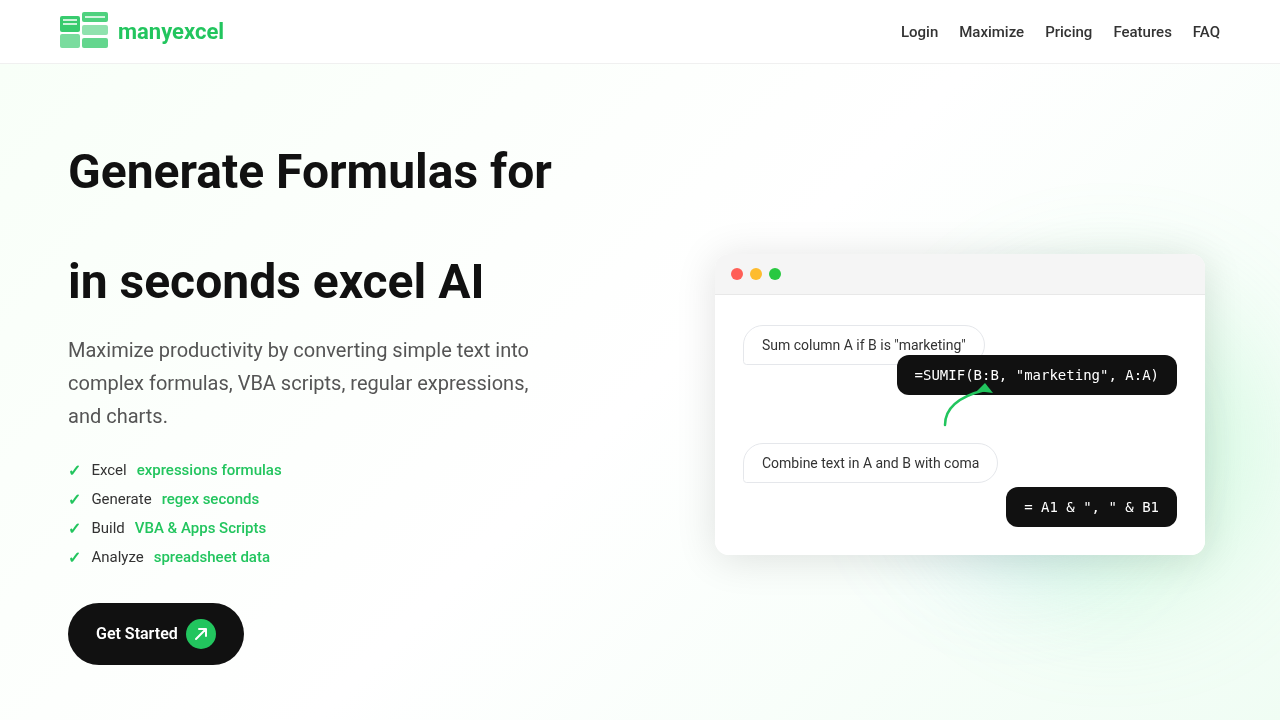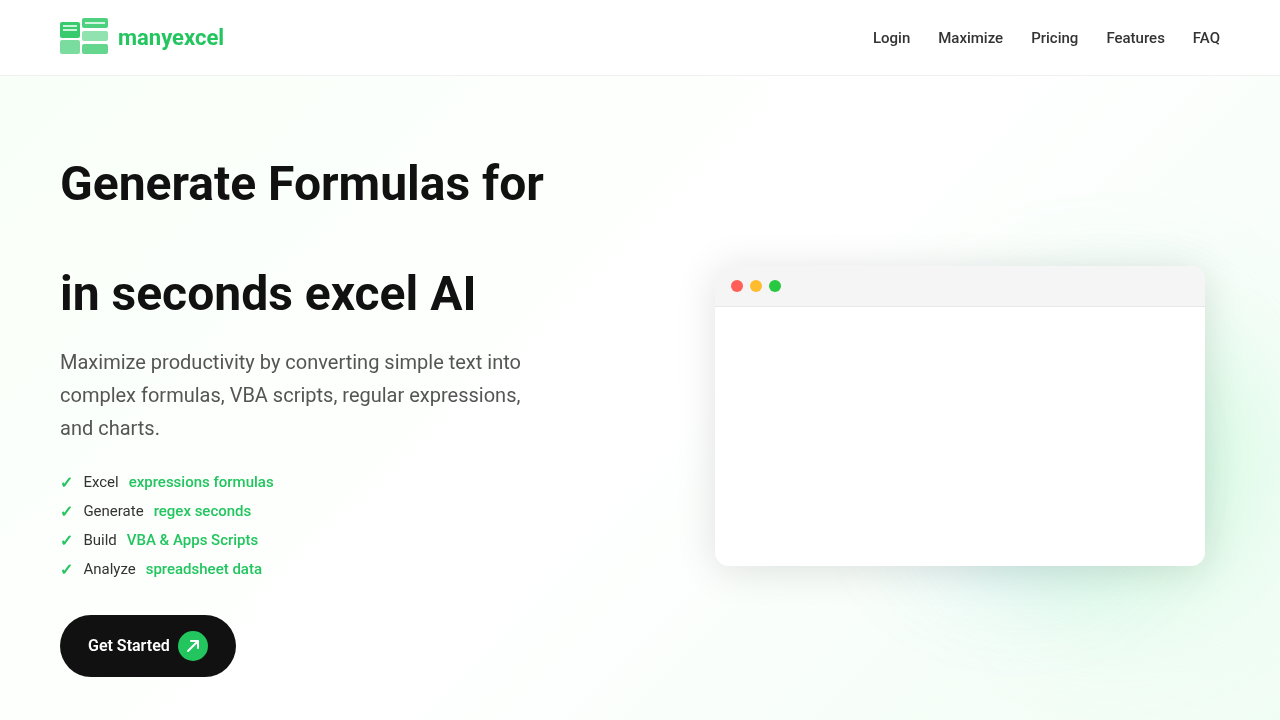--- a/index.html
+++ b/index.html
@@ -1,41 +1,41 @@
 <!DOCTYPE html>
 <html><head>
   <meta charset="utf-8">
   <style>
     * { margin: 0; padding: 0; box-sizing: border-box; }
     body { font-family: -apple-system, BlinkMacSystemFont, 'Segoe UI', Roboto, sans-serif; background: #fff; color: #1a1a1a; overflow-x: hidden; }
 
     
     nav {
       display: flex; align-items: center; justify-content: space-between;
-      padding: 0 60px; height: 76px; border-bottom: 1px solid #f0f0f0;
+      padding: 0 60px; height: 64px; border-bottom: 1px solid #f0f0f0;
       background: #fff;
     }
     .logo { display: flex; align-items: center; gap: 10px; text-decoration: none; }
     .logo-icon { width: 48px; height: 40px; }
     .logo-text { font-size: 22px; font-weight: 700; color: #1a1a1a; }
     .logo-text span { color: #22c55e; }
-    .nav-links { display: flex; align-items: center; gap: 28px; }
+    .nav-links { display: flex; align-items: center; gap: 21px; }
     .nav-link { text-decoration: none; color: #333; font-size: 15px; font-weight: 500; }
 
     
     .hero {
       display: flex; align-items: center; justify-content: space-between;
       padding: 80px 60px 60px 60px;
       min-height: calc(720px - 80px);
       position: relative;
       background: linear-gradient(135deg, #f8fff8 0%, #fff 50%, #f0fdf4 100%);
     }
 
     
-    .hero-left { max-width: 560px; }
+    .hero-left { max-width: 560px; margin-left: 8px; }
     .hero-heading { font-size: 48px; font-weight: 700; line-height: 1.15; margin-bottom: 24px; color: #111; }
     .hero-heading .accent { color: #22c55e; }
     .hero-desc { font-size: 20px; color: #555; line-height: 1.65; margin-bottom: 28px; max-width: 470px; }
     .feature-list { list-style: none; margin-bottom: 36px; display: flex; flex-direction: column; gap: 10px; }
     .feature-list li { display: flex; align-items: center; gap: 10px; font-size: 15px; color: #333; }
     .check-icon { color: #22c55e; font-size: 16px; font-weight: 700; }
     .feature-link { color: #22c55e; text-decoration: none; font-weight: 500; }
 
     .cta-btn {
       display: inline-flex; align-items: center; gap: 8px;
@@ -167,15 +167,36 @@
   <div class="hero-right">
     <div class="blob blob-green"></div>
     <div class="blob blob-blue"></div>
 
     <div class="app-window">
       <div class="window-bar">
         <span class="dot dot-red"></span>
         <span class="dot dot-yellow"></span>
         <span class="dot dot-green"></span>
       </div>
+      <div class="window-body">
+        
+        <div class="bubble-user">Sum column A if B is "marketing"</div>
+
+        
+        <div class="formula-bubble formula-1">=SUMIF(B:B, "marketing", A:A)</div>
+
+        
+        <svg class="arrow-svg arrow-1" width="60" height="60" viewBox="0 0 60 60">
+          <path d="M10 50 C10 30 30 20 50 15" stroke="#22c55e" stroke-width="2.5" fill="none" stroke-linecap="round"></path>
+          <polygon points="50,8 58,18 42,16" fill="#22c55e"></polygon>
+        </svg>
+
+        
+        <div style="margin-top: 60px;">
+          <div class="bubble-user">Combine text in A and B with coma</div>
+        </div>
+
+        
+        <div class="formula-bubble formula-2">= A1 &amp; ", " &amp; B1</div>
+      </div>
     </div>
   </div>
 </section>
 
 </body></html>

